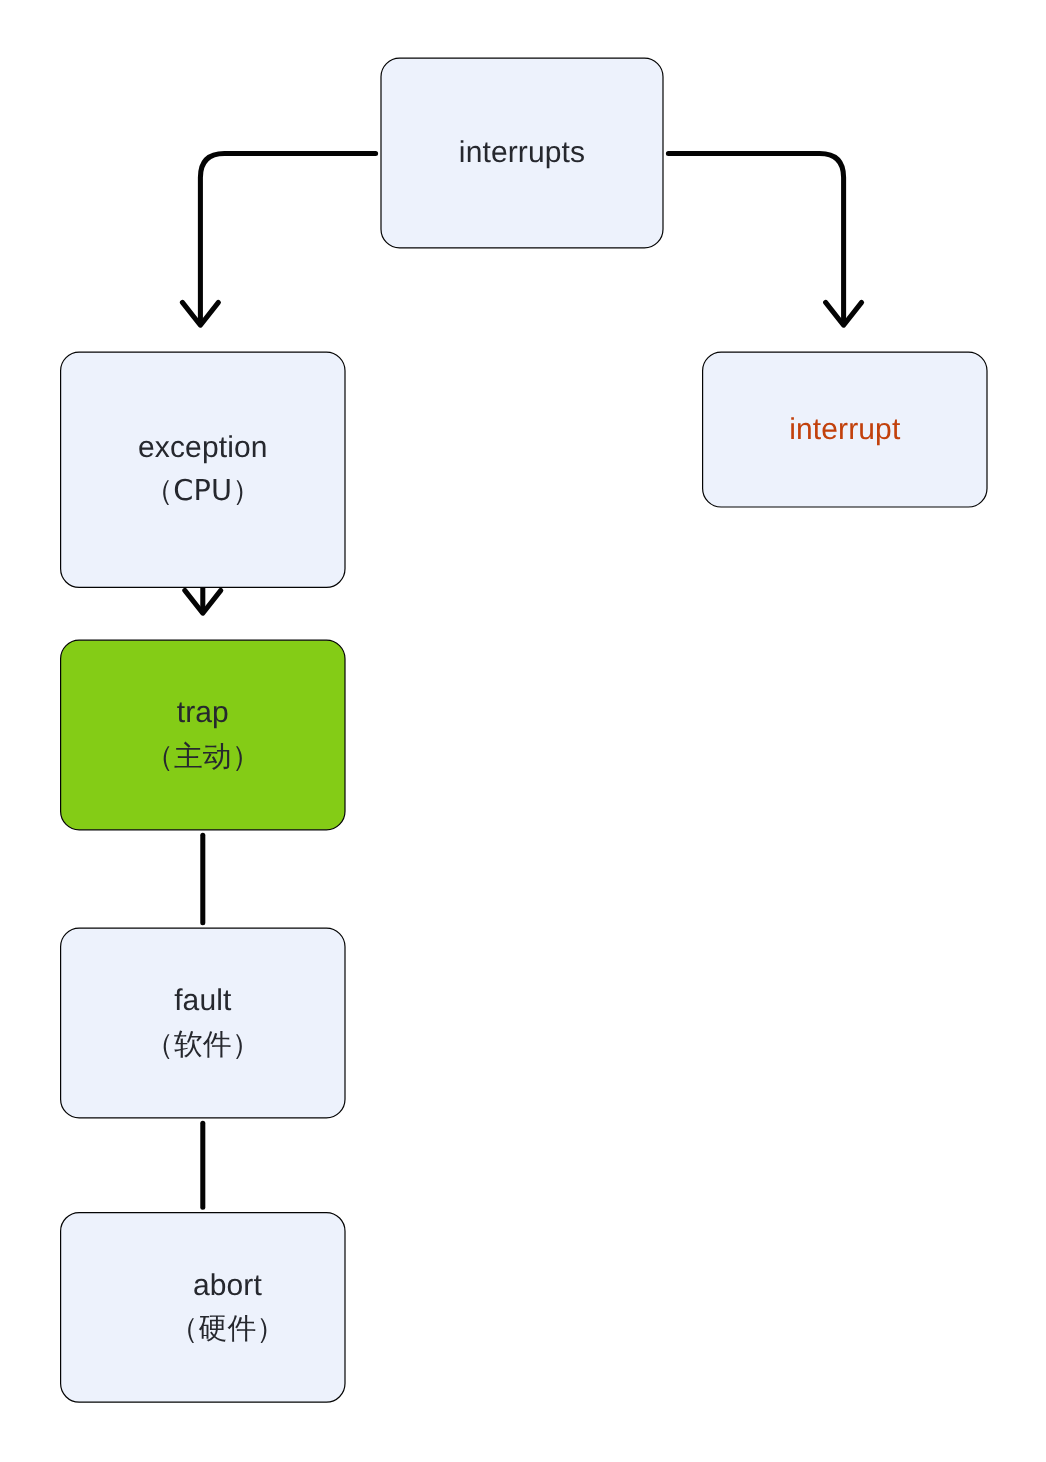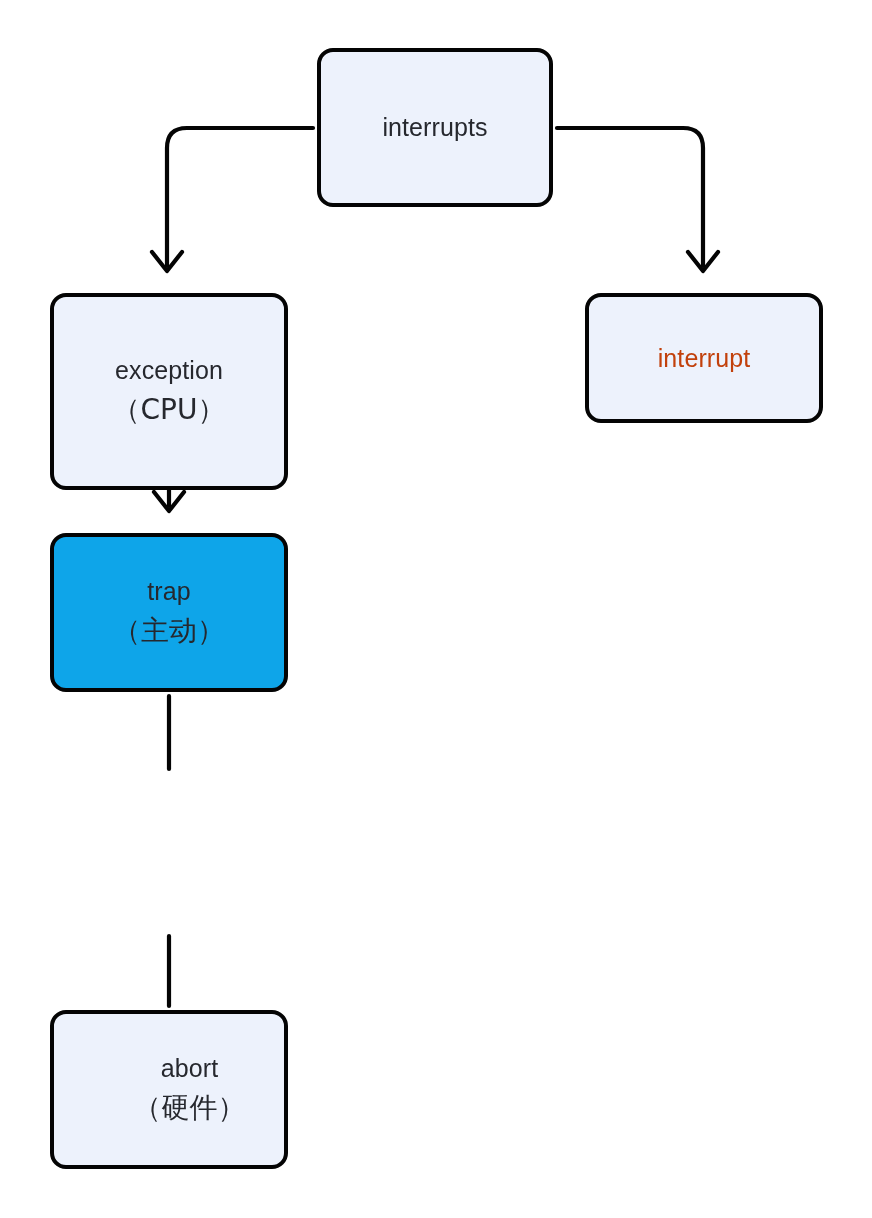--- a/index.html
+++ b/index.html
@@ -29,21 +29,21 @@
     left: 0;
     width: 872px;
     height: 1218px;
     pointer-events: none;
   }
 
   .node {
     position: absolute;
     box-sizing: border-box;
     background: #edf2fc;
-    border: 4px solid #7f1d1d;
+    border: 1px solid #7f1d1d;
     border-radius: 16px;
     display: flex;
     flex-direction: column;
     align-items: center;
     justify-content: center;
     color: #26282e;
     font-size: 25px;
     line-height: 1.48;
     letter-spacing: 0.1px;
     white-space: nowrap;
@@ -51,21 +51,21 @@
 
   .node-line {
     display: block;
     text-align: center;
   }
 
   .node-line-sub {
     display: block;
     text-align: left;
     font-family: "DejaVu Sans", "Liberation Sans", sans-serif;
-    font-size: 28px;
+    font-size: 24px;
   }
 
   
   #node-interrupts {
     left: 317px;
     top: 48px;
     width: 236px;
     height: 159px;
   }
   #node-exception {
@@ -127,24 +127,28 @@
 
   <div class="node" id="node-exception" style="left: 50px; top: 293px; width: 238px; height: 197px; background: rgb(237, 242, 252); border-color: rgb(4, 4, 4); color: rgb(38, 40, 46);">
     <span class="node-line">exception</span>
     <span class="node-line-sub">（CPU）</span>
   </div>
 
   <div class="node" id="node-interrupt" style="left: 585px; top: 293px; width: 238px; height: 130px; background: rgb(237, 242, 252); border-color: rgb(4, 4, 4); color: #c2410c;">
     <span class="node-line">interrupt</span>
   </div>
 
-  <div class="node" id="node-trap" style="left: 50px; top: 533px; width: 238px; height: 159px; background: #0ea5e9; border-color: rgb(4, 4, 4); color: rgb(38, 40, 46);">
+  <div class="node" id="node-trap" style="left: 50px; top: 533px; width: 238px; height: 159px; background: #84cc16; border-color: rgb(4, 4, 4); color: rgb(38, 40, 46);">
     <span class="node-line">trap</span>
     <span class="node-line-sub">（主动）</span>
   </div>
 
+  <div class="node" id="node-fault" style="left: 50px; top: 773px; width: 238px; height: 159px; background: rgb(237, 242, 252); border-color: rgb(4, 4, 4); color: rgb(38, 40, 46);">
+    <span class="node-line">fault</span>
+    <span class="node-line-sub">（软件）</span>
+  </div>
 
   <div class="node" id="node-abort" style="left: 50px; top: 1010px; width: 238px; height: 159px; background: rgb(237, 242, 252); border-color: rgb(4, 4, 4); color: rgb(38, 40, 46); padding-left: 41px;">
     <span class="node-line">abort</span>
     <span class="node-line-sub">（硬件）</span>
   </div>
 
 </div>
 
 </body></html>

